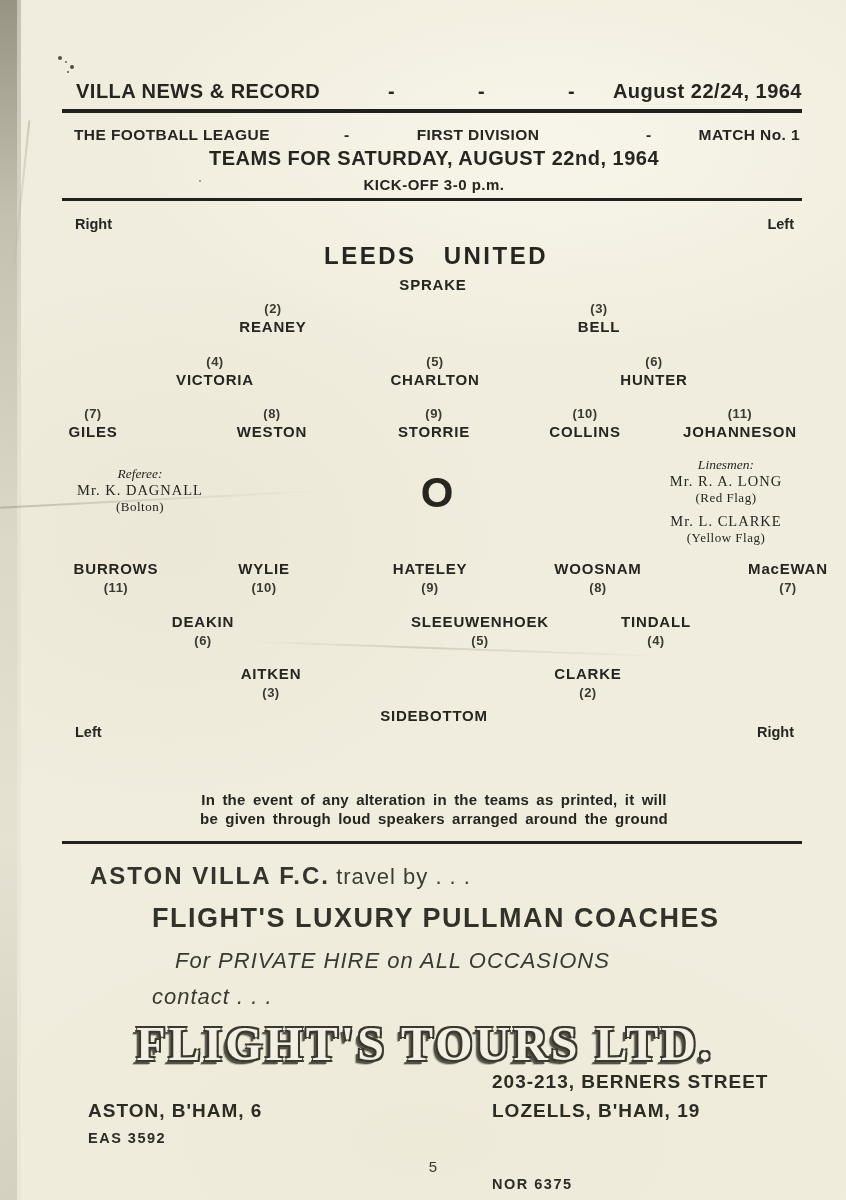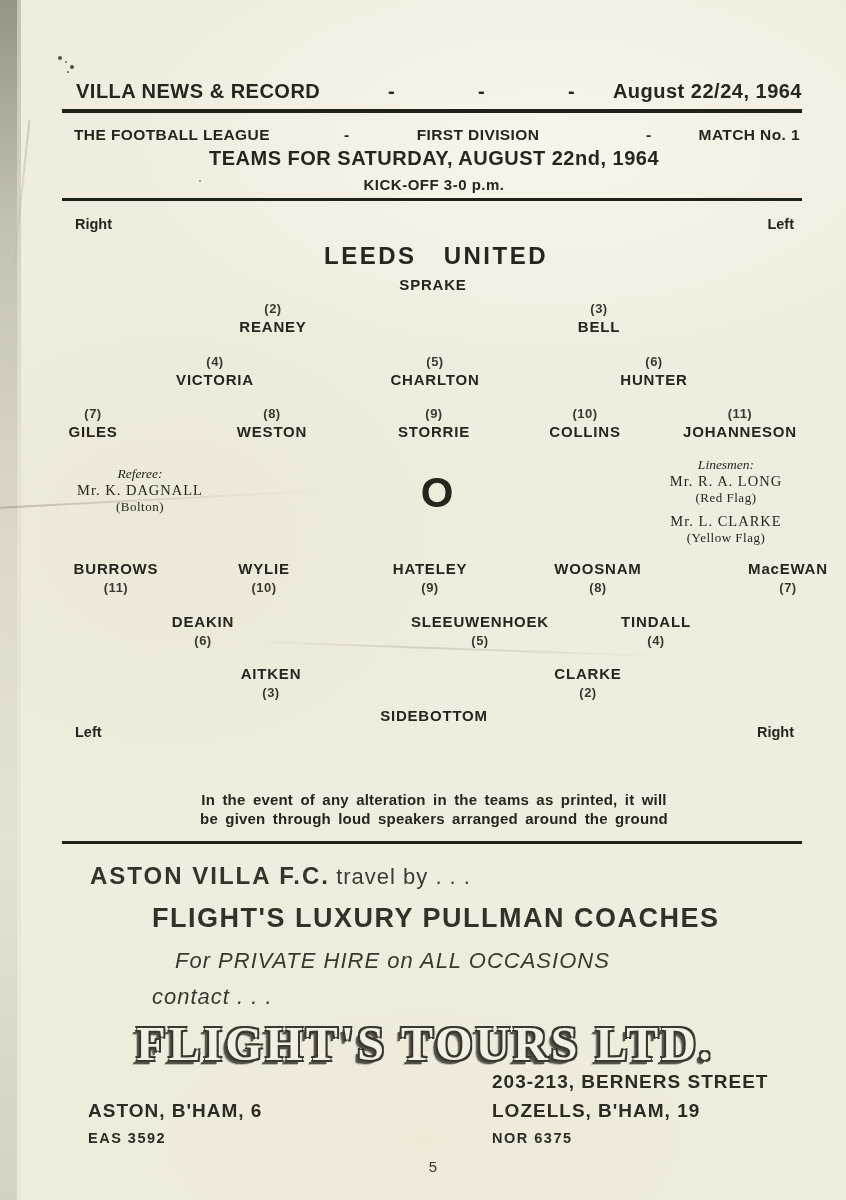--- a/index.html
+++ b/index.html
@@ -230,17 +230,17 @@
   <div class="abs" id="coaches" style="left:152px; top:903px;">FLIGHT'S LUXURY PULLMAN COACHES</div>
   <div class="abs ad-italic" style="left:152px; top:948px;margin-left:23px;">For PRIVATE HIRE on ALL OCCASIONS</div>
   <div class="abs ad-italic" style="left:152px; top:984px;">contact . . .</div>
   <div class="abs c" id="company" style="left:425px; top:1016px;">FLIGHT'S TOURS LTD.</div>
 
   <div class="abs addr" style="left:88px; top:1101px;">ASTON, B'HAM, 6</div>
   <div class="abs phone" style="left:88px; top:1130px;">EAS 3592</div>
 
   <div class="abs addr" style="left:492px; top:1072px;">203-213, BERNERS STREET</div>
   <div class="abs addr" style="left:492px; top:1101px;">LOZELLS, B'HAM, 19</div>
-  <div class="abs phone" style="left:492px; top:1130px;">NOR 6375</div>
+  <div class="abs phone" style="left:492px; top:1176px;">NOR 6375</div>
 
   <div class="abs c" id="page-num" style="left:433px; top:1158px;">5</div>
 
 </div>
 
 </body></html>

